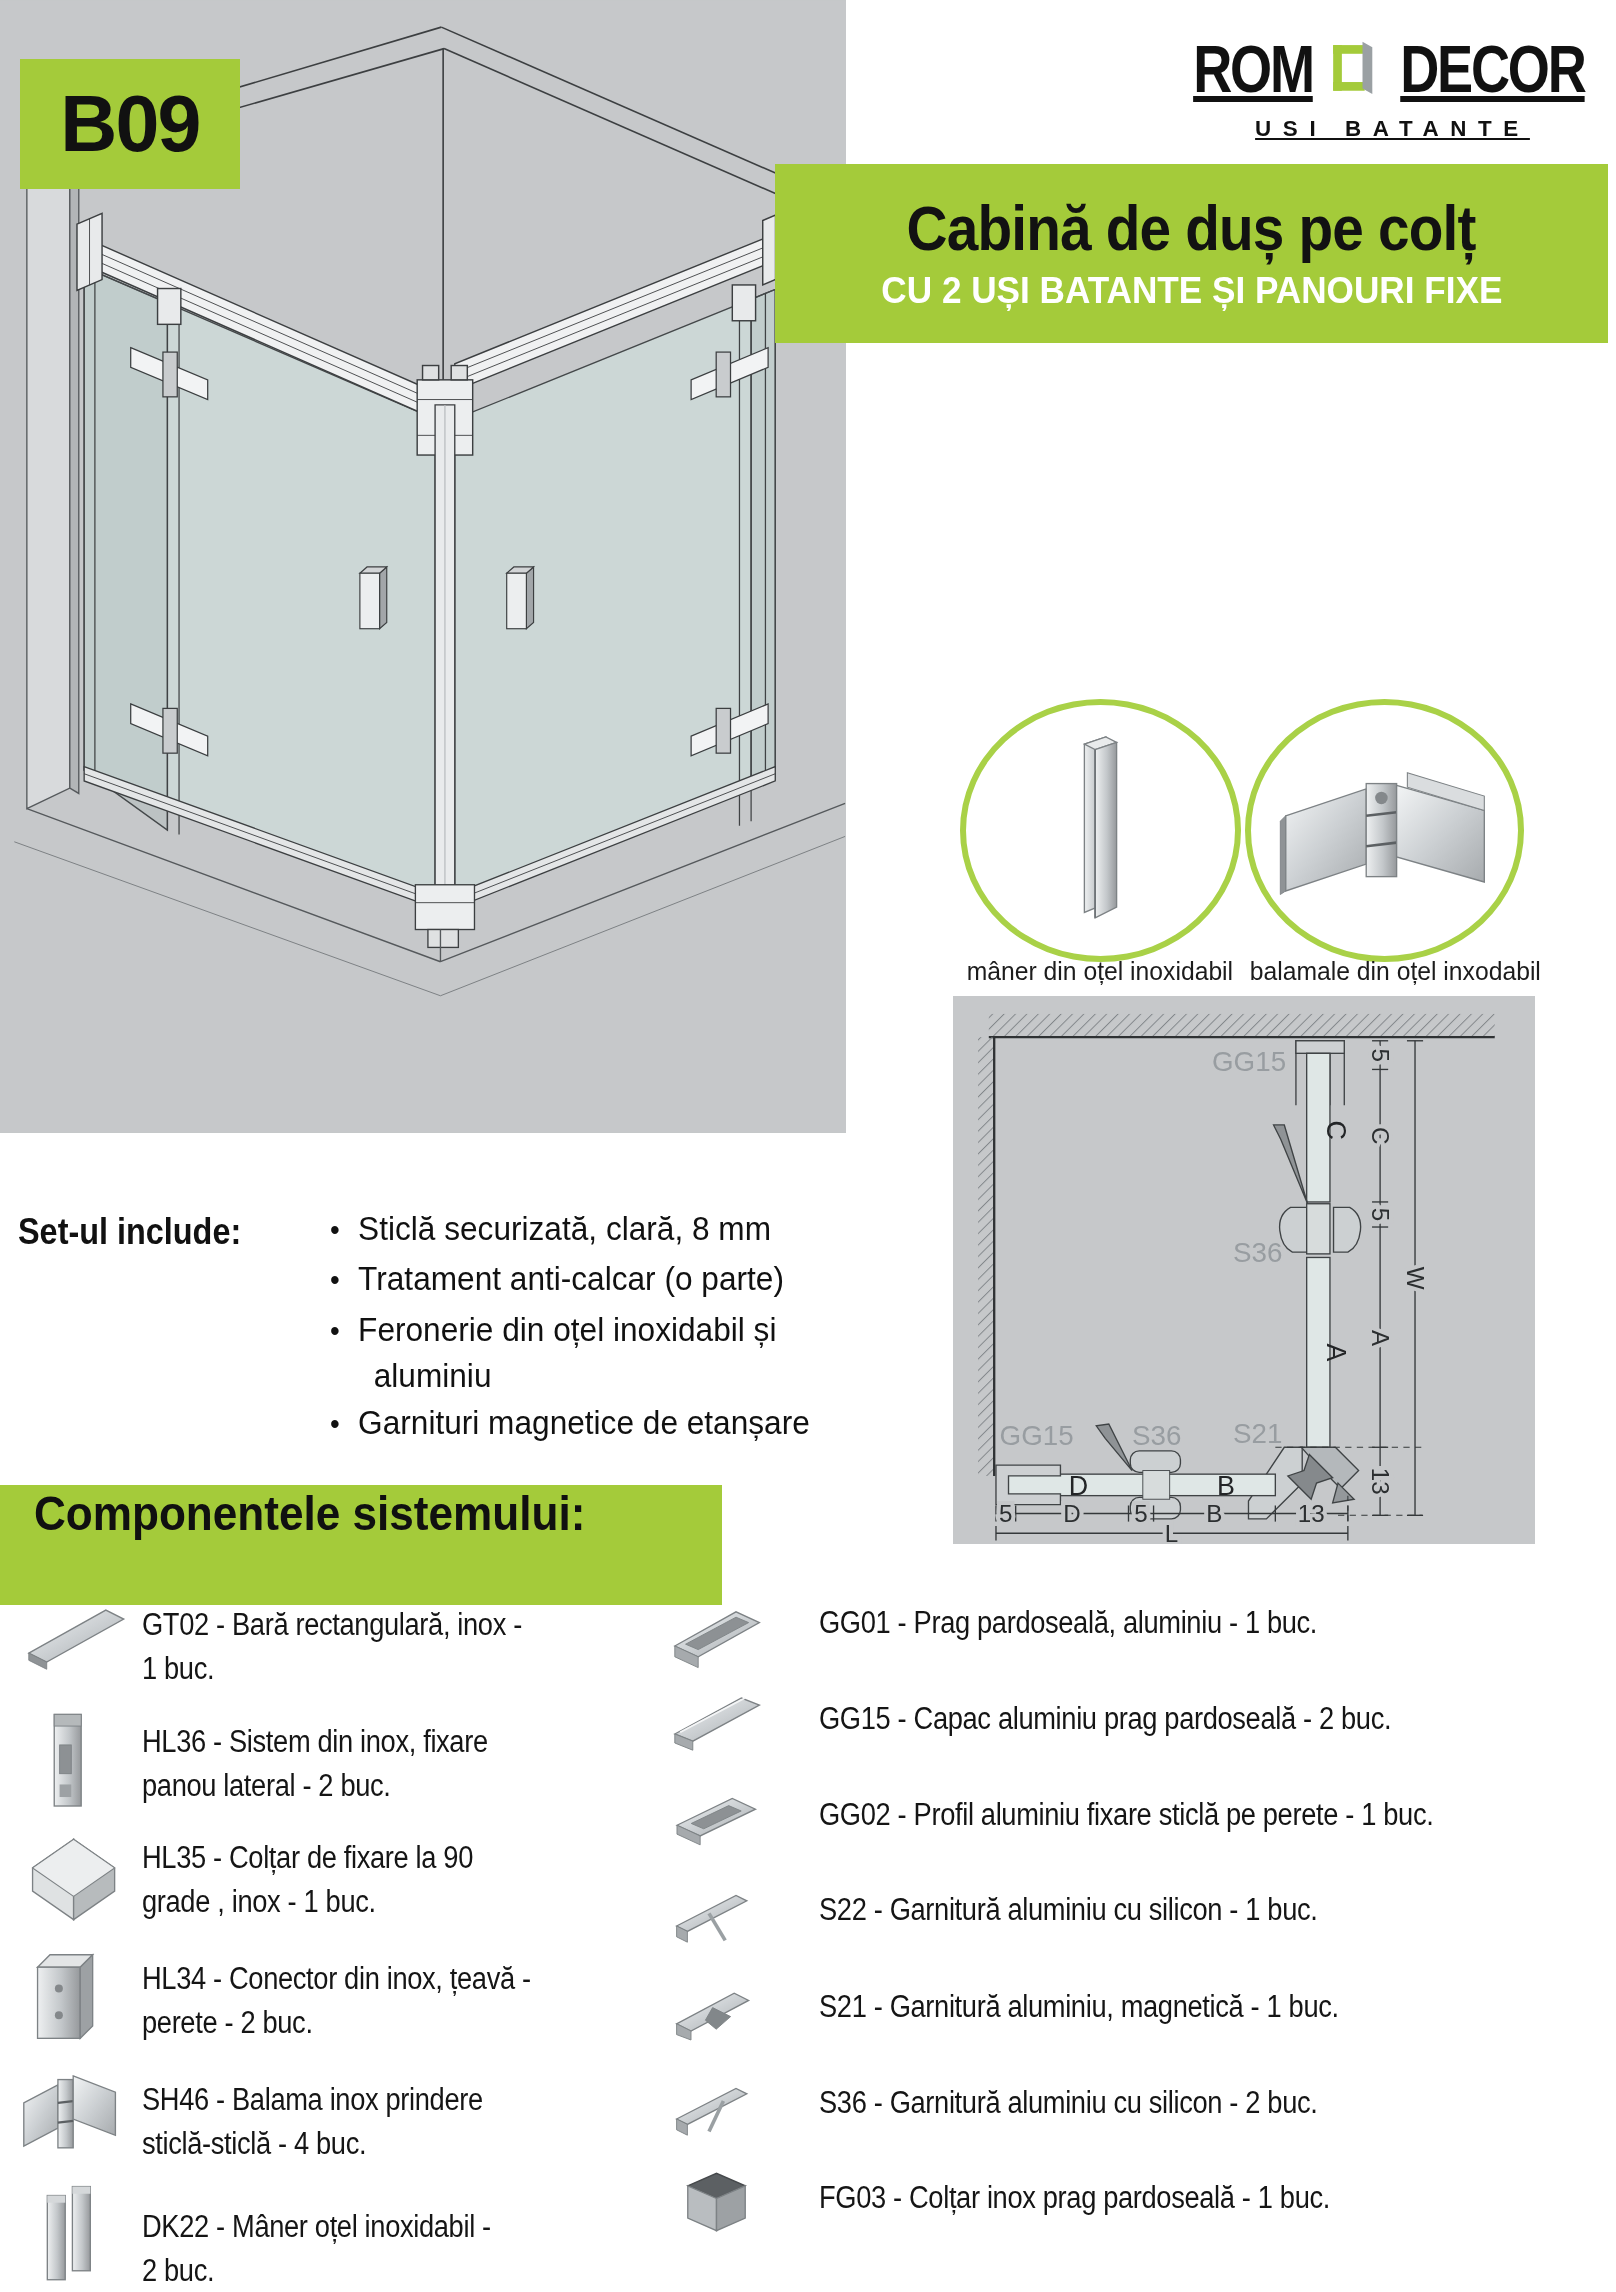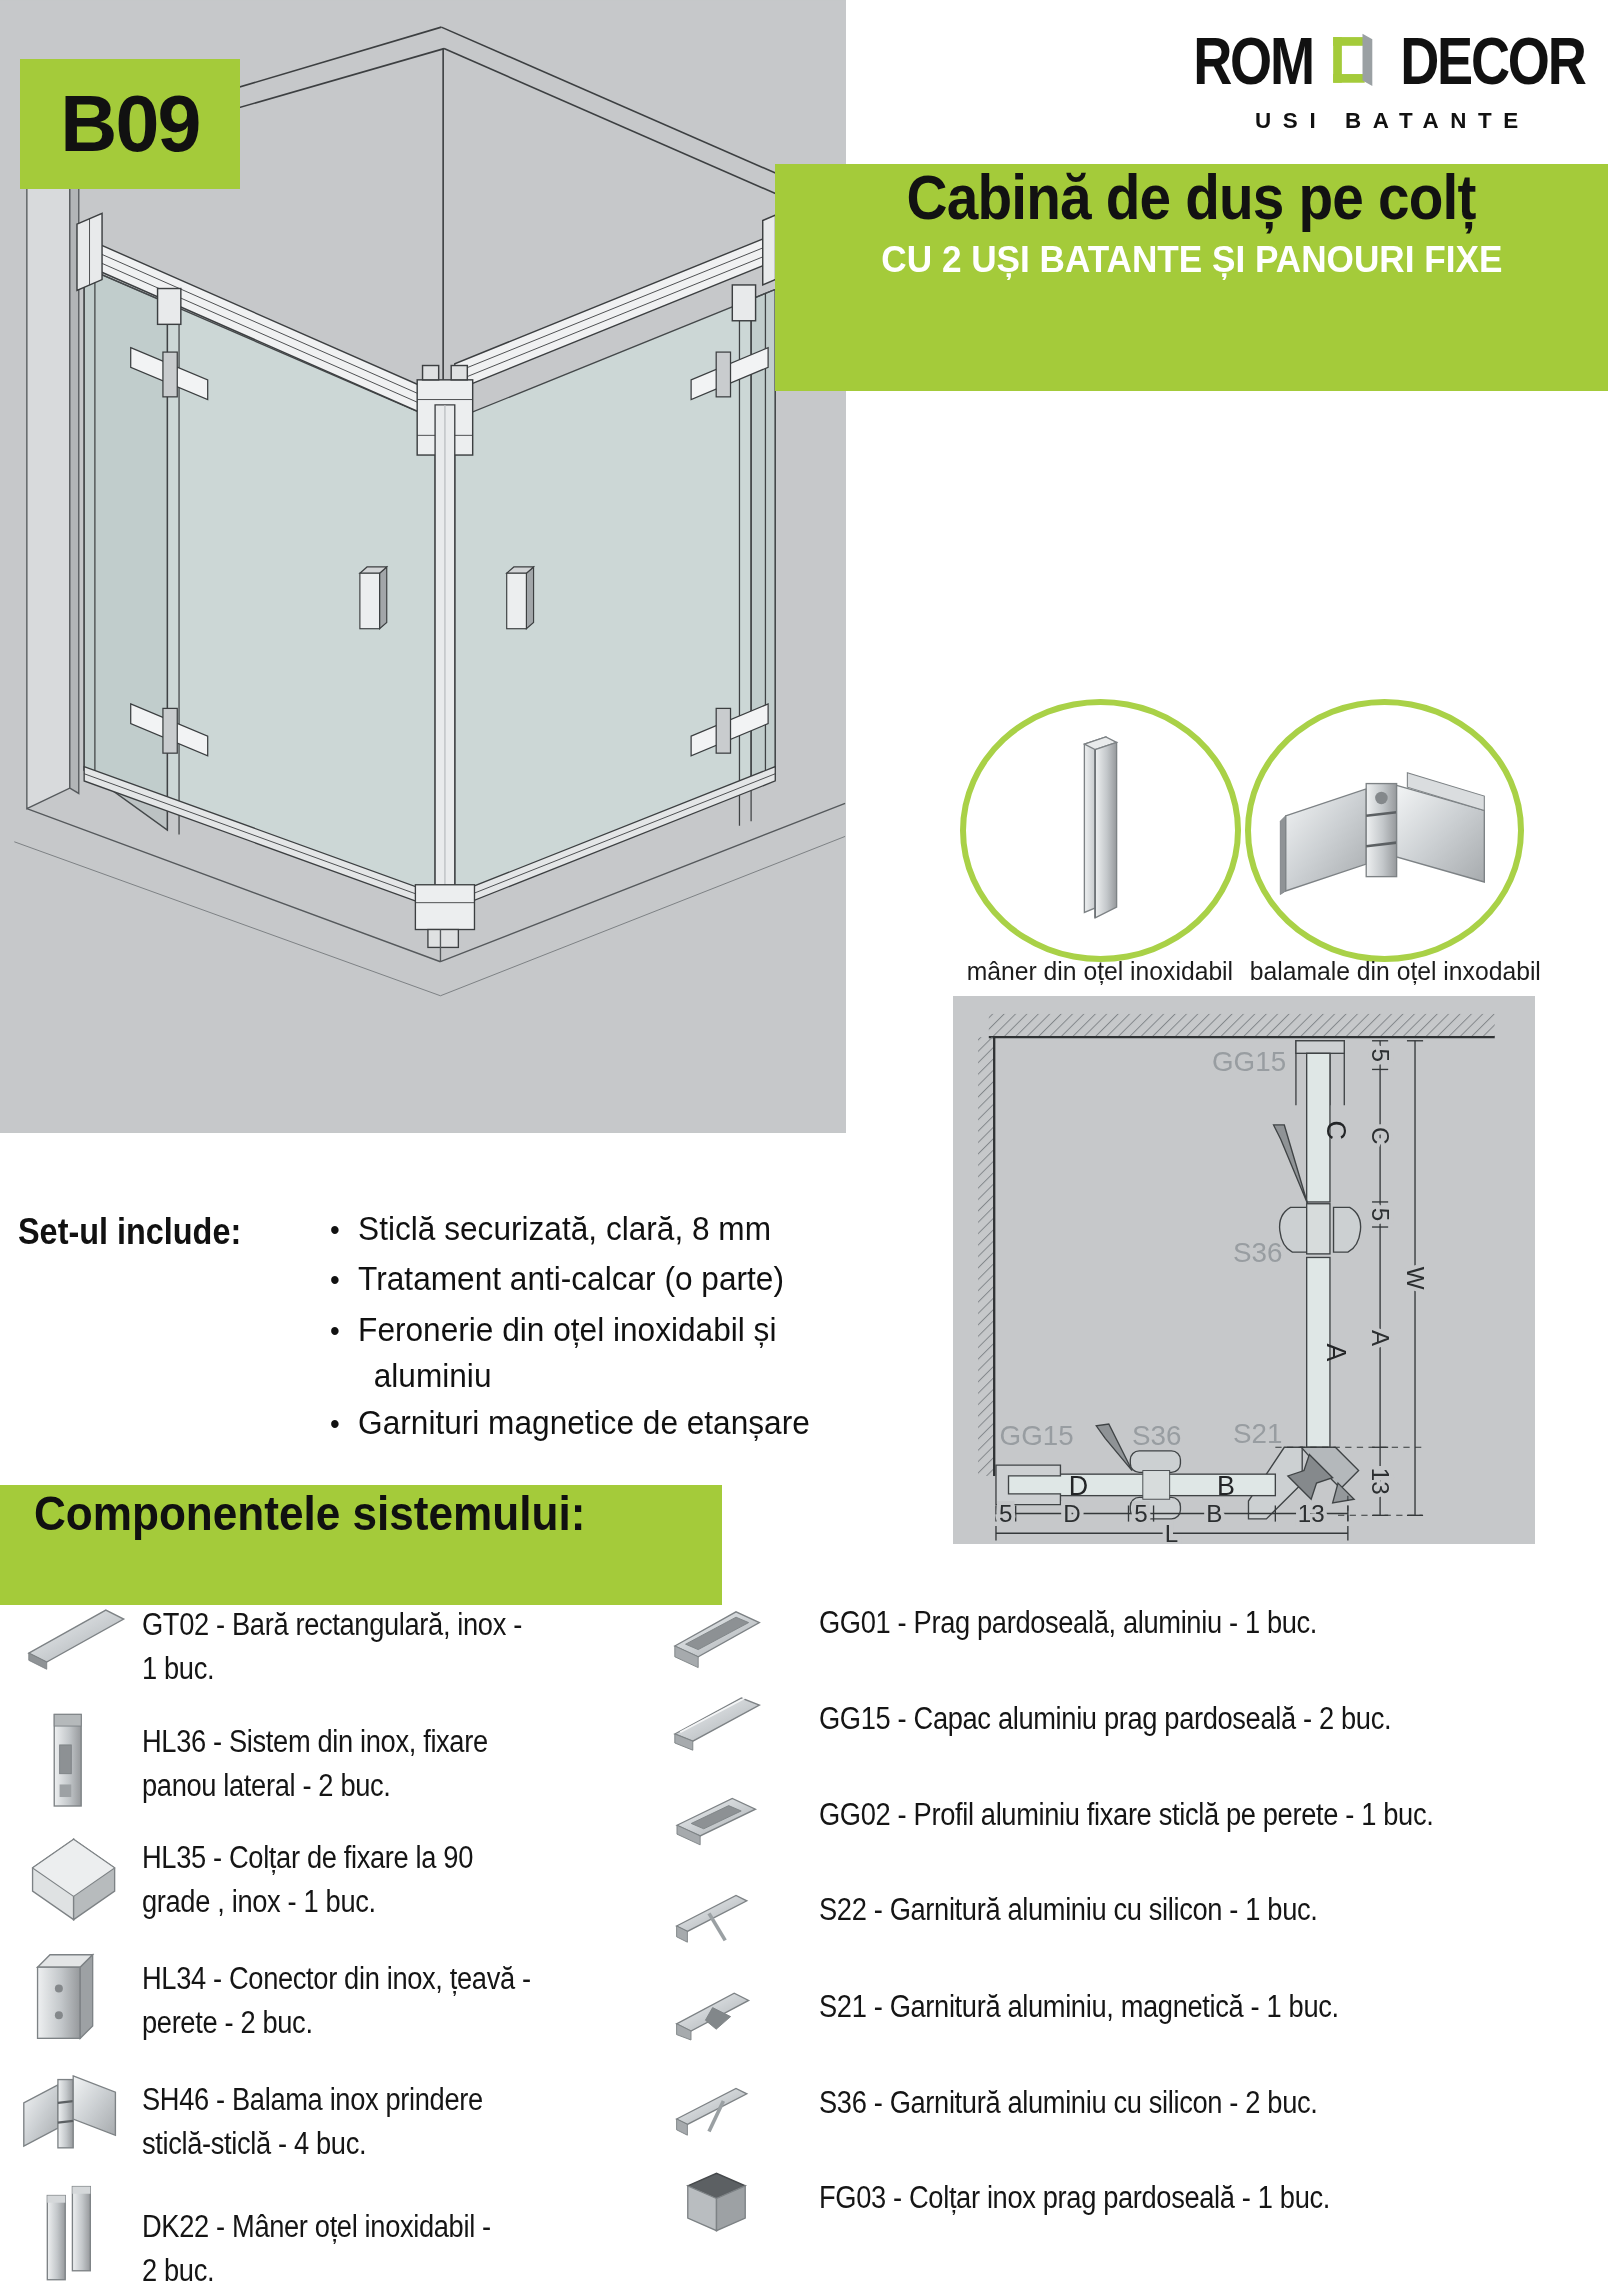--- a/index.html
+++ b/index.html
@@ -5,29 +5,29 @@
   html,body{margin:0;padding:0;background:#fff;}
   #stage{position:relative;width:1617px;height:2293px;background:#fff;
          font-family:"Liberation Sans",sans-serif;overflow:hidden;color:#111;}
   .abs{position:absolute;}
   
   .draw-panel{left:0;top:0;width:846px;height:1133px;background:#c6c8ca;}
   .b09{left:0;top:59px;width:220px;height:130px;background:#a4cb3a;
        display:flex;align-items:center;justify-content:center;
        font-size:79px;font-weight:bold;letter-spacing:-1.8px;color:#111;margin-left:20px;}
   
-  .logo{left:1180px;top:18px;width:425px;text-align:center;}
+  .logo{left:1180px;top:26px;width:425px;text-align:center;text-decoration:underline;}
   .logo-row{display:flex;align-items:center;justify-content:center;gap:5.4px;}
   .logo-word{font-size:66px;font-weight:bold;letter-spacing:-2.7px;
              transform:scaleX(.82);transform-origin:50% 50%;white-space:nowrap;}
   .logo-tag{margin-top:3.6px;font-size:22.4px;font-weight:bold;letter-spacing:11.6px;
             white-space:nowrap;}
   
-  .banner{left:775px;top:164px;width:833px;height:227px;background:#a4cb3a;
-          display:flex;flex-direction:column;align-items:center;}
+  .banner{left:775px;top:164px;width:833px;height:179px;background:#a4cb3a;
+          display:flex;flex-direction:column;align-items:center;justify-content:center;}
   .banner-title{font-size:63px;font-weight:bold;letter-spacing:-0.9px;color:#121212;
                 transform:scaleX(.9);white-space:nowrap;line-height:1.05;}
   .banner-sub{font-size:37px;font-weight:bold;color:#fff;letter-spacing:0;
               transform:scaleX(.95);white-space:nowrap;margin-top:9px;}
   
   .fig-circle{width:269px;height:251px;border-radius:50%;border:6.3px solid #a9d147;
               background:#fff;display:flex;align-items:center;justify-content:center;}
   .fig-cap{font-size:26px;color:#1c1c1c;text-align:center;white-space:nowrap;
            transform:scaleX(.95);}
   

